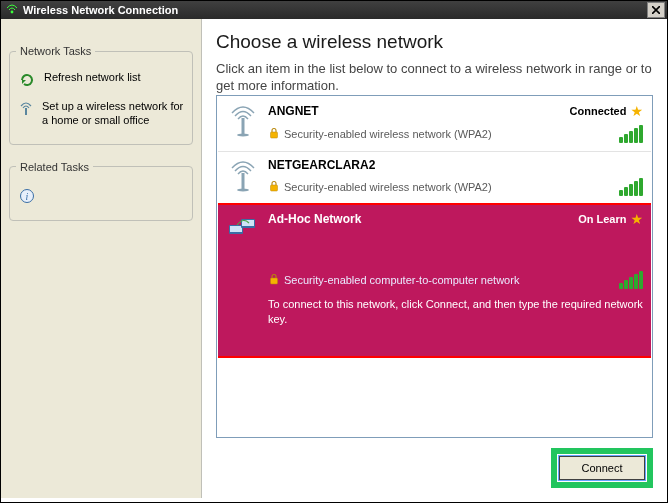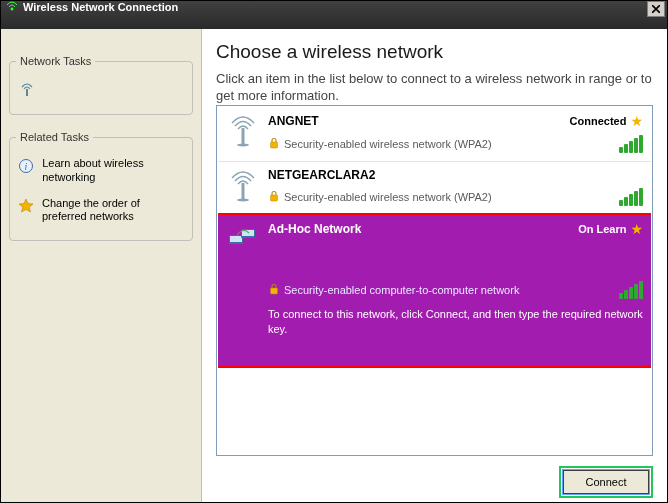--- a/index.html
+++ b/index.html
@@ -9,23 +9,23 @@
     font-size: 11px;
     background: #fff;
     width: 668px;
     height: 503px;
     overflow: hidden;
     border: 1px solid #000;
   }
   .titlebar {
     background: linear-gradient(#404040, #2a2a2a);
     color: #fff;
-    height: 28px;
-    display: flex;
-    align-items: flex-start;
+    height: 18px;
+    display: flex;
+    align-items: center;
     padding: 0 2px 0 4px;
     font-size: 11px;
     font-weight: bold;
   }
   .titlebar .ti { margin-right: 4px; display:flex; align-items:center;}
   .titlebar .title { flex: 1; }
   .titlebar .close {
     width: 18px; height: 16px;
     background: #d4d0c8;
     border: 1px solid #808080;
@@ -115,21 +115,21 @@
   .sigbars i {
     display:inline-block; width:4px; background: #2fa82f; border-radius:1px;
   }
   .sigbars i:nth-child(1){height:6px}
   .sigbars i:nth-child(2){height:9px}
   .sigbars i:nth-child(3){height:12px}
   .sigbars i:nth-child(4){height:15px}
   .sigbars i:nth-child(5){height:18px}
 
   .netitem.selected {
-    background: #a21caf;
+    background: #be185d;
     color: #fff;
   }
   .netitem.selected .name,
   .netitem.selected .secline,
   .netitem.selected .hint,
   .netitem.selected .status { color:#fff; }
   .netitem.selected .secline { color:#eaeaff;margin-top:44px; }
   .netitem.selected { border-bottom: none; }
   .highlight-box {
     border: 2px solid #ff0000;
@@ -142,21 +142,21 @@
   .btn {
     min-width: 86px;
     height: 24px;
     background: #ece9d8;
     border: 1px solid #404040;
     box-shadow: 0 0 0 1px #66a3ff;
     font-family: Tahoma, sans-serif;
     font-size: 11px;
     cursor: default;
   }
-  .btn-frame { border:2px solid #22c55e; padding:2px; }
+  .btn-frame { border:6px solid #22c55e; padding:2px; }
   
 </style>
 </head>
 <body>
 
 <div class="titlebar">
   <span class="ti">
     <svg width="14" height="12" viewBox="0 0 14 12">
         <g stroke="#3cff3c" stroke-width="1" fill="none">
           <path d="M2 4 Q7 -2 12 4"></path>
@@ -174,48 +174,49 @@
 </div>
 
 <div class="content">
 
   <div class="leftpane">
     <fieldset class="group">
       <legend>Network Tasks</legend>
       <div class="task">
         <span class="ic">
           <svg width="16" height="16" viewBox="0 0 16 16">
+              <path d="M3 8a5 5 0 1 1 2 4" fill="none" stroke="#2a8a2a" stroke-width="2"></path>
+              <path d="M3 12l0-4 4 0z" fill="#2a8a2a"></path>
+            </svg>
+        </span>
+        <span class="lbl">Refresh network list</span>
+      </div>
+      <div class="task">
+        <span class="ic">
+          <svg width="16" height="16" viewBox="0 0 16 16">
               <g stroke="#5a869e" stroke-width="1.2" fill="none">
                 <path d="M3 5 Q8 -1 13 5"></path>
                 <path d="M5 7 Q8 3 11 7"></path>
               </g>
               <rect x="7" y="7" width="2" height="7" fill="#5a869e"></rect>
             </svg>
         </span>
+        <span class="lbl">Set up a wireless network for a home or small office</span>
       </div>
     </fieldset>
 
     <fieldset class="group">
       <legend>Related Tasks</legend>
       <div class="task">
         <span class="ic">
           <svg width="16" height="16" viewBox="0 0 16 16">
               <circle cx="8" cy="8" r="6.5" fill="#e8f0fb" stroke="#3a6ea5"></circle>
               <text x="8" y="12" text-anchor="middle" font-size="10" font-family="Georgia" font-style="italic" fill="#3a6ea5">i</text>
             </svg>
         </span>
-        <span class="lbl">Learn about wireless networking</span>
-      </div>
-      <div class="task">
-        <span class="ic">
-          <svg width="16" height="16" viewBox="0 0 16 16">
-              <path d="M8 1l2 4.5 5 .5-3.8 3.2L12.5 14 8 11.5 3.5 14l1.3-4.8L1 6l5-.5z" fill="#f5b301" stroke="#b9870a" stroke-width="0.6"></path>
-            </svg>
-        </span>
-        <span class="lbl">Change the order of preferred networks</span>
       </div>
     </fieldset>
   </div>
 
   <div class="rightpane">
     <h1 class="heading">Choose a wireless network</h1>
     <div class="instr">Click an item in the list below to connect to a wireless network in range or to get more information.</div>
 
     <div class="netlist">
       <div class="netlist-inner" id="netlist-inner">

